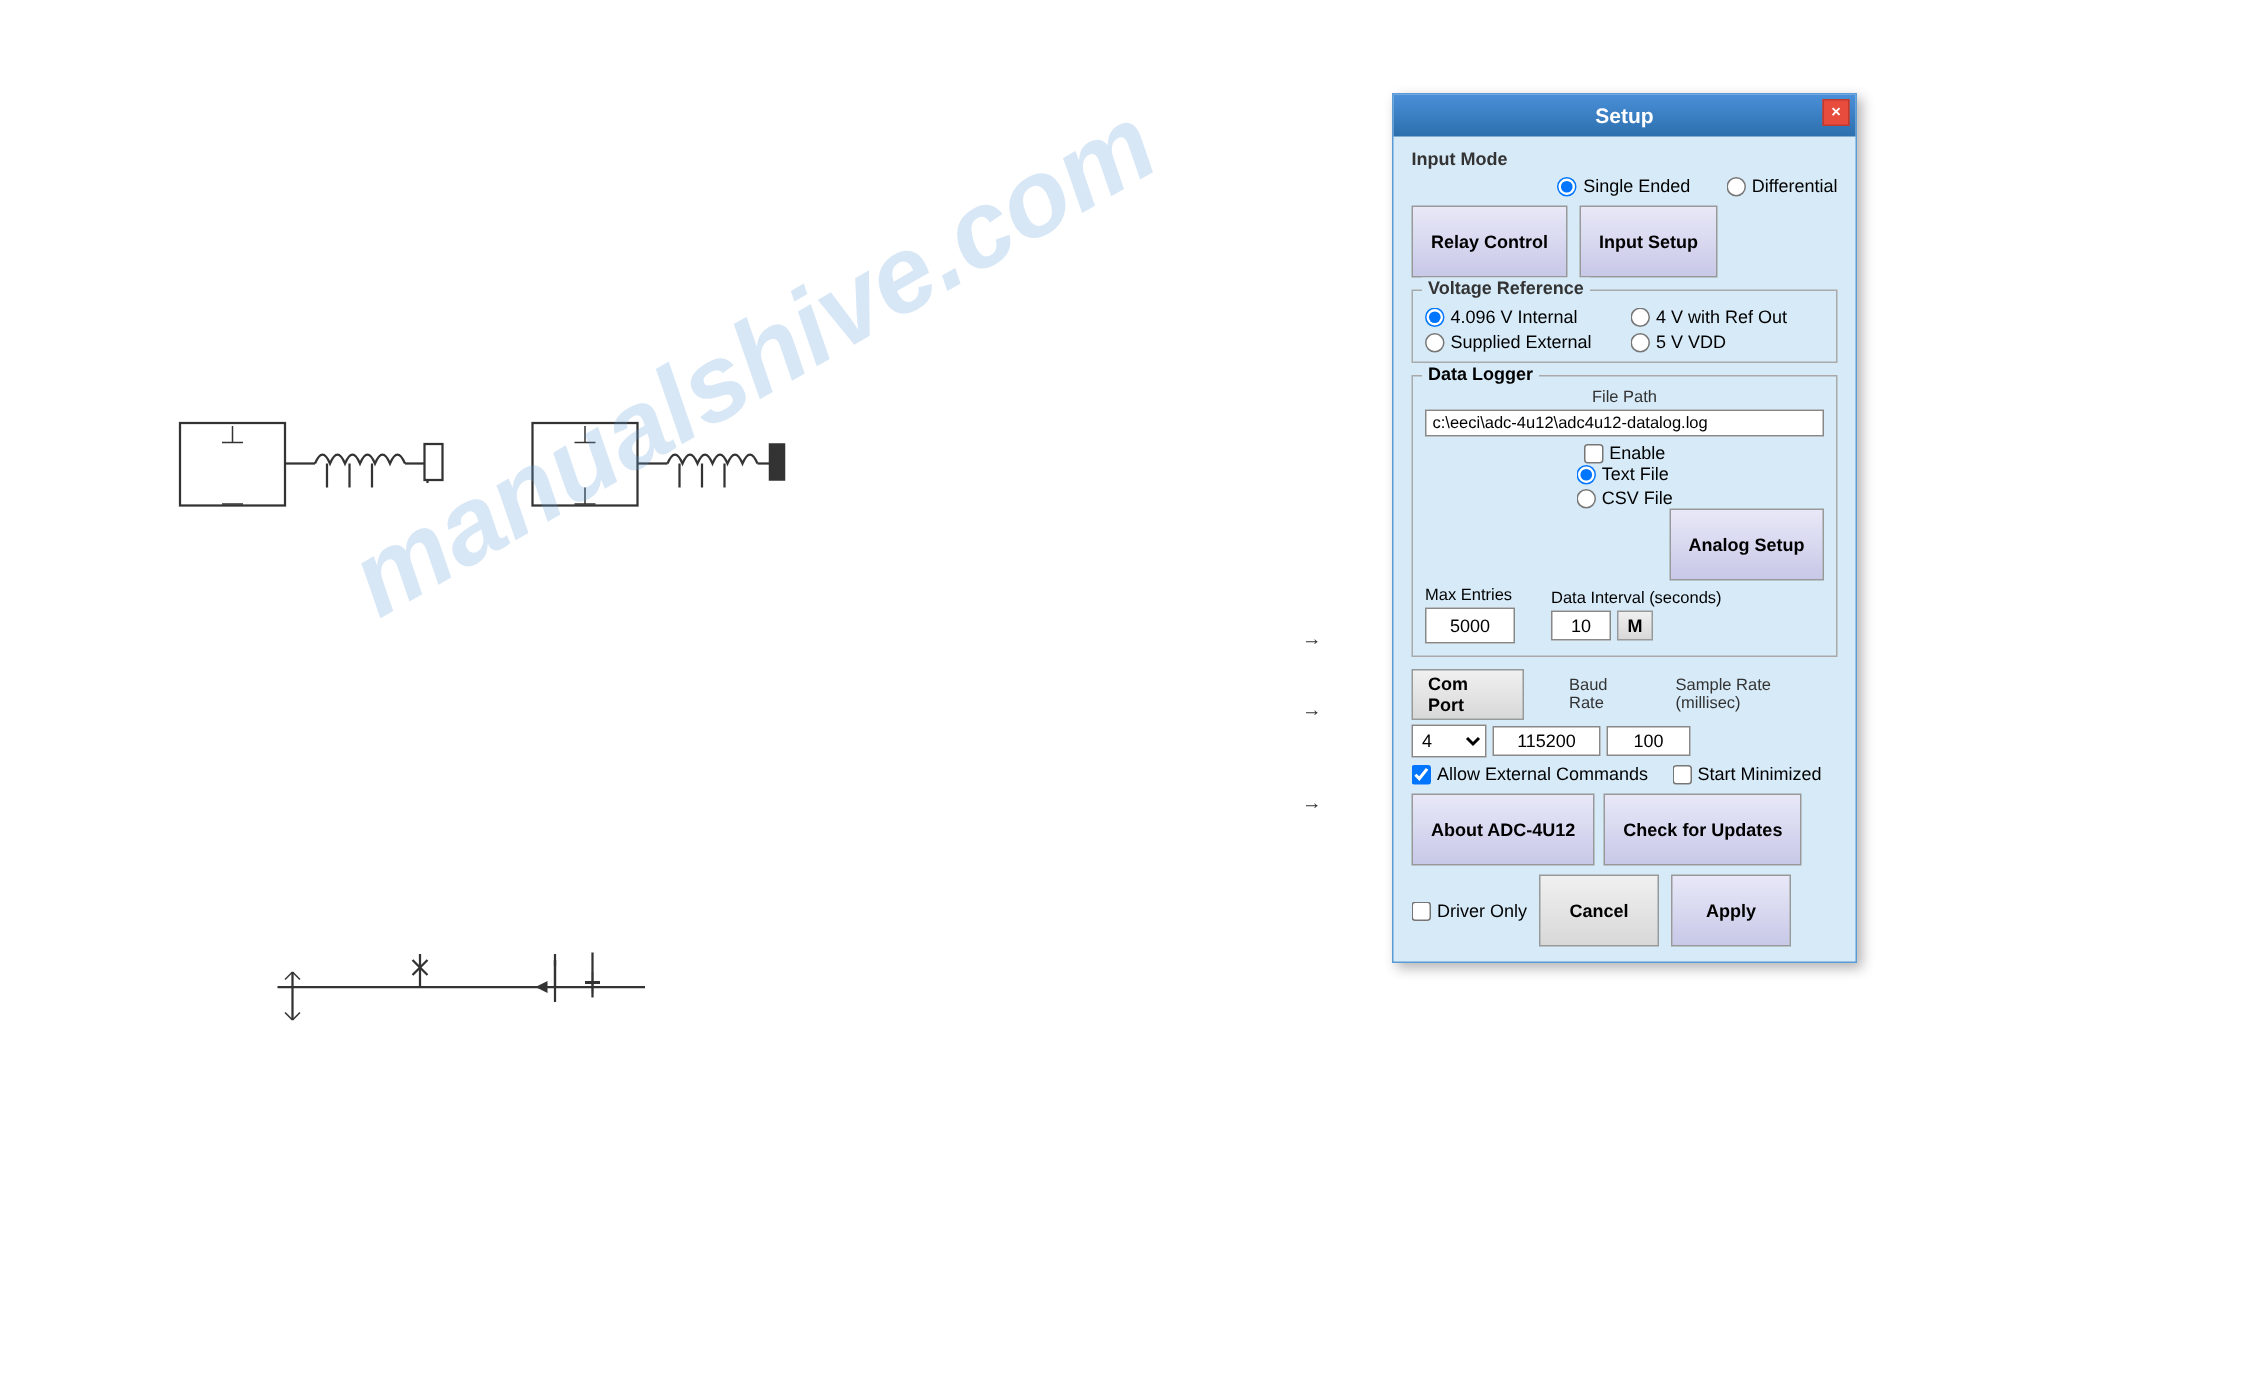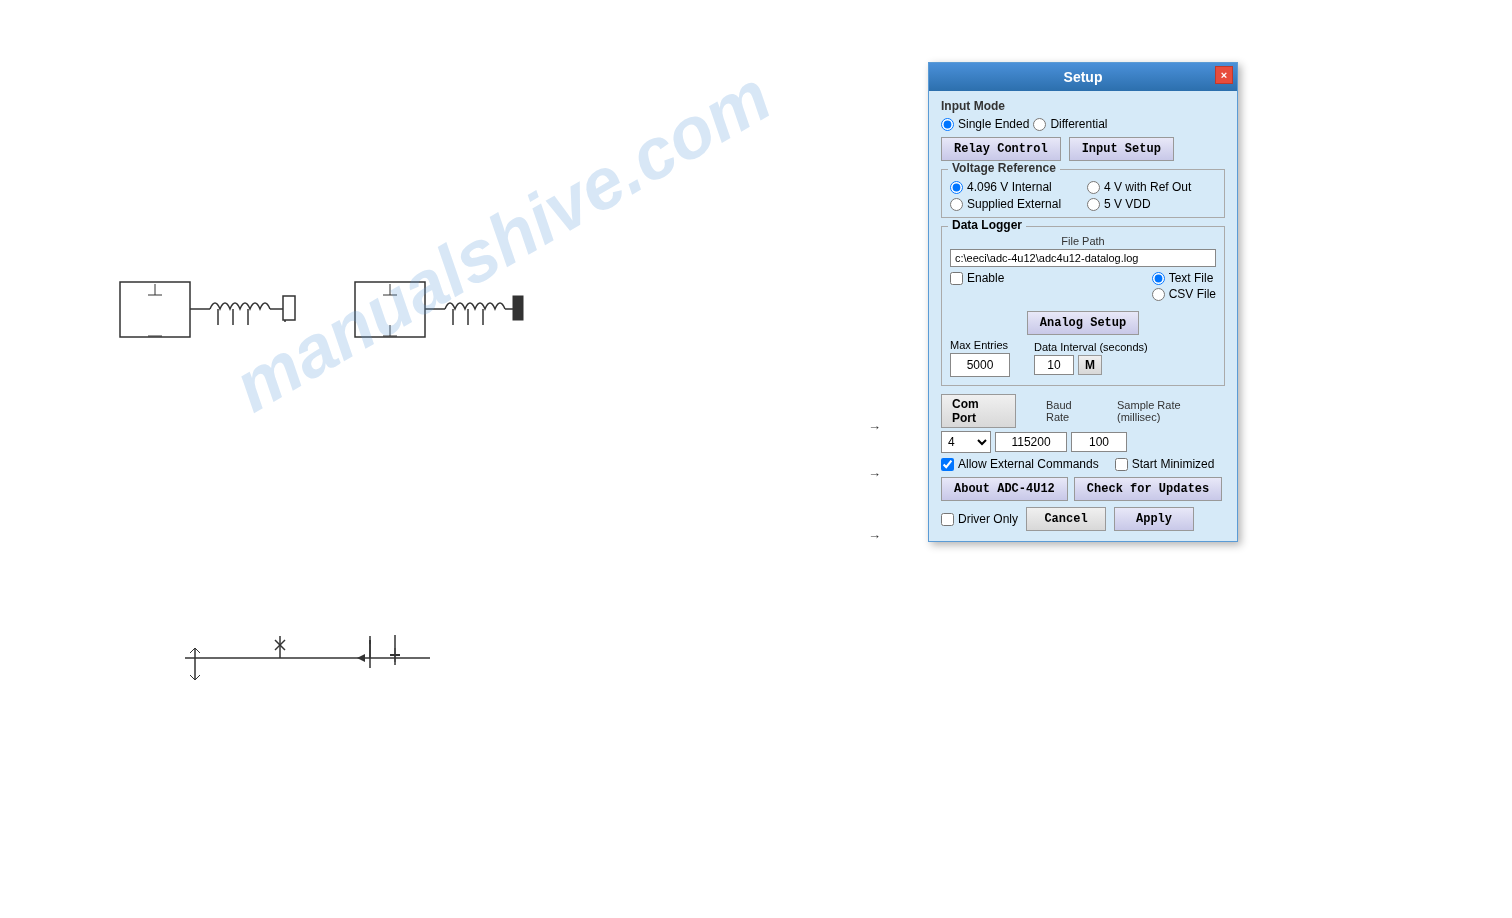--- a/index.html
+++ b/index.html
@@ -78,22 +78,23 @@
     .section-label {
       font-size: 12px;
       font-weight: 600;
       color: #333;
       margin-bottom: 4px;
     }
 
     .radio-group {
       display: flex;
       align-items: center;
-      gap: 4px;
+      gap: 24px;
       margin-bottom: 6px;
+      justify-content: flex-end;
     }
 
     .radio-item {
       display: flex;
       align-items: center;
       gap: 4px;
       font-size: 12px;
       cursor: pointer;
     }
 
@@ -102,29 +103,28 @@
       cursor: pointer;
     }
 
     .button-row {
       display: flex;
       gap: 8px;
       margin-bottom: 8px;
     }
 
     .btn {
-      padding: 4px 12px;
+      padding: 16px 12px;
       font-size: 12px;
       font-weight: 600;
       background: linear-gradient(to bottom, #f0f0f0, #d8d8d8);
       border: 1px solid #999;
       cursor: pointer;
       min-width: 80px;
       text-align: center;
-      font-family: Liberation Mono, monospace;
     }
 
     .btn-primary {
       background: linear-gradient(to bottom, #e8e8f8, #c8c8e8);
     }
 
     .section-group-label {
       position: absolute;
       top: -9px;
       left: 6px;
@@ -153,43 +153,44 @@
       width: 100%;
       font-size: 11px;
       padding: 2px 4px;
       border: 1px solid #888;
       background: white;
       margin-bottom: 4px;
     }
 
     .enable-row {
       display: flex;
-      align-items: flex-start;
+      align-items: center;
       justify-content: space-between;
-      margin-bottom: 10px;
+      margin-bottom: 0;
+      flex-direction: column;
     }
 
     .enable-left {
       display: flex;
       align-items: center;
       gap: 4px;
       font-size: 12px;
     }
 
     .enable-right {
       display: flex;
       flex-direction: column;
       gap: 2px;
       font-size: 12px;
     }
 
     .analog-btn-row {
       display: flex;
       align-items: center;
-      justify-content: center;
+      justify-content: flex-end;
     }
 
     .max-entries-row {
       display: flex;
       align-items: center;
       gap: 8px;
       margin-top: 4px;
       font-size: 12px;
     }
 

